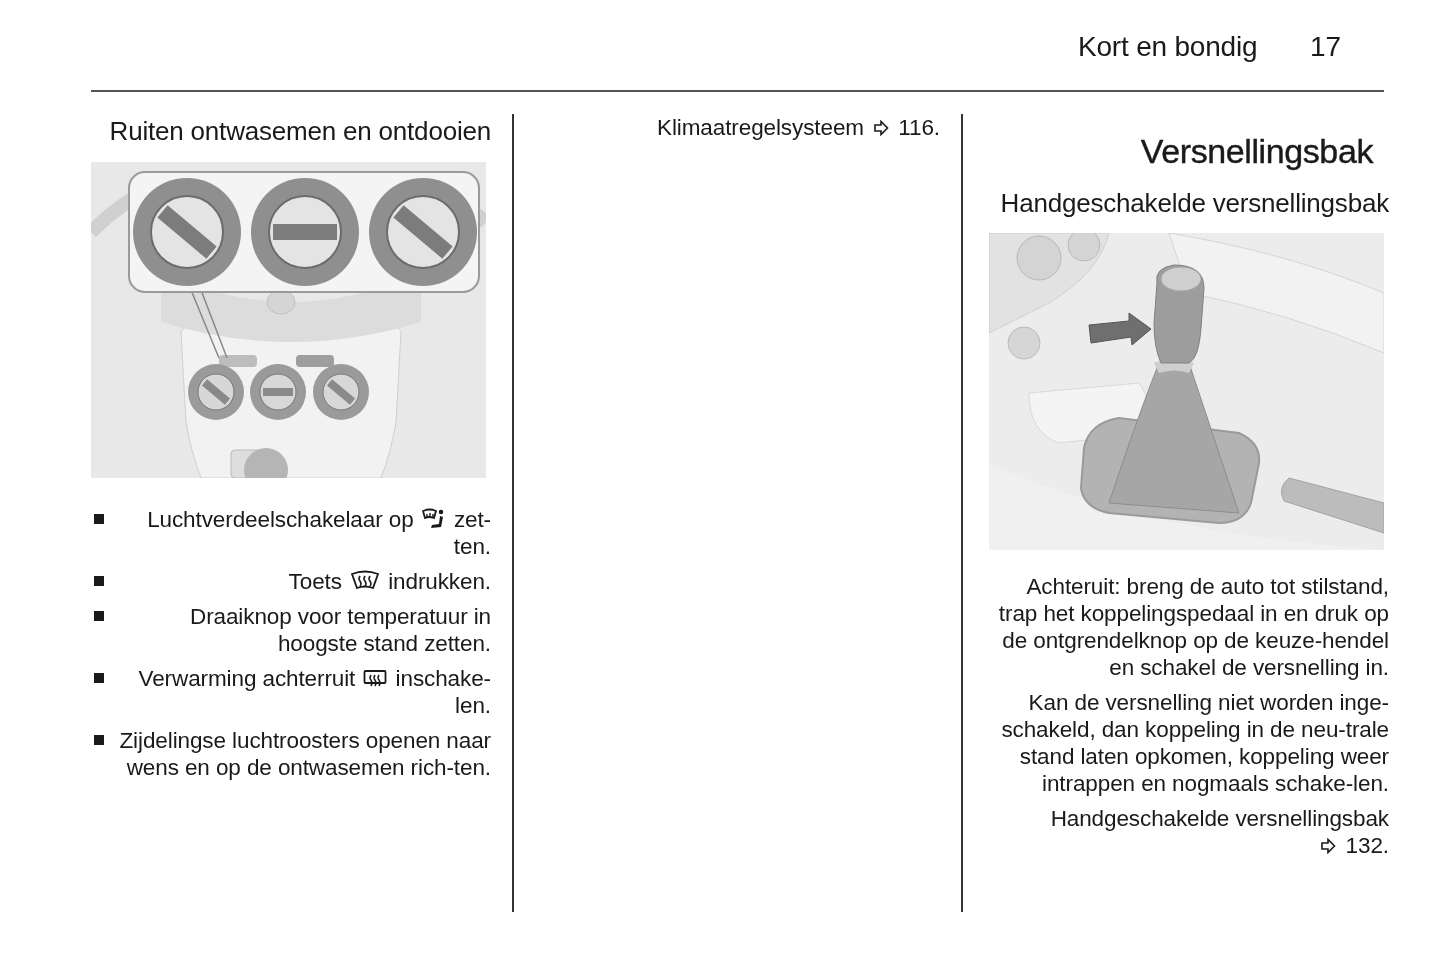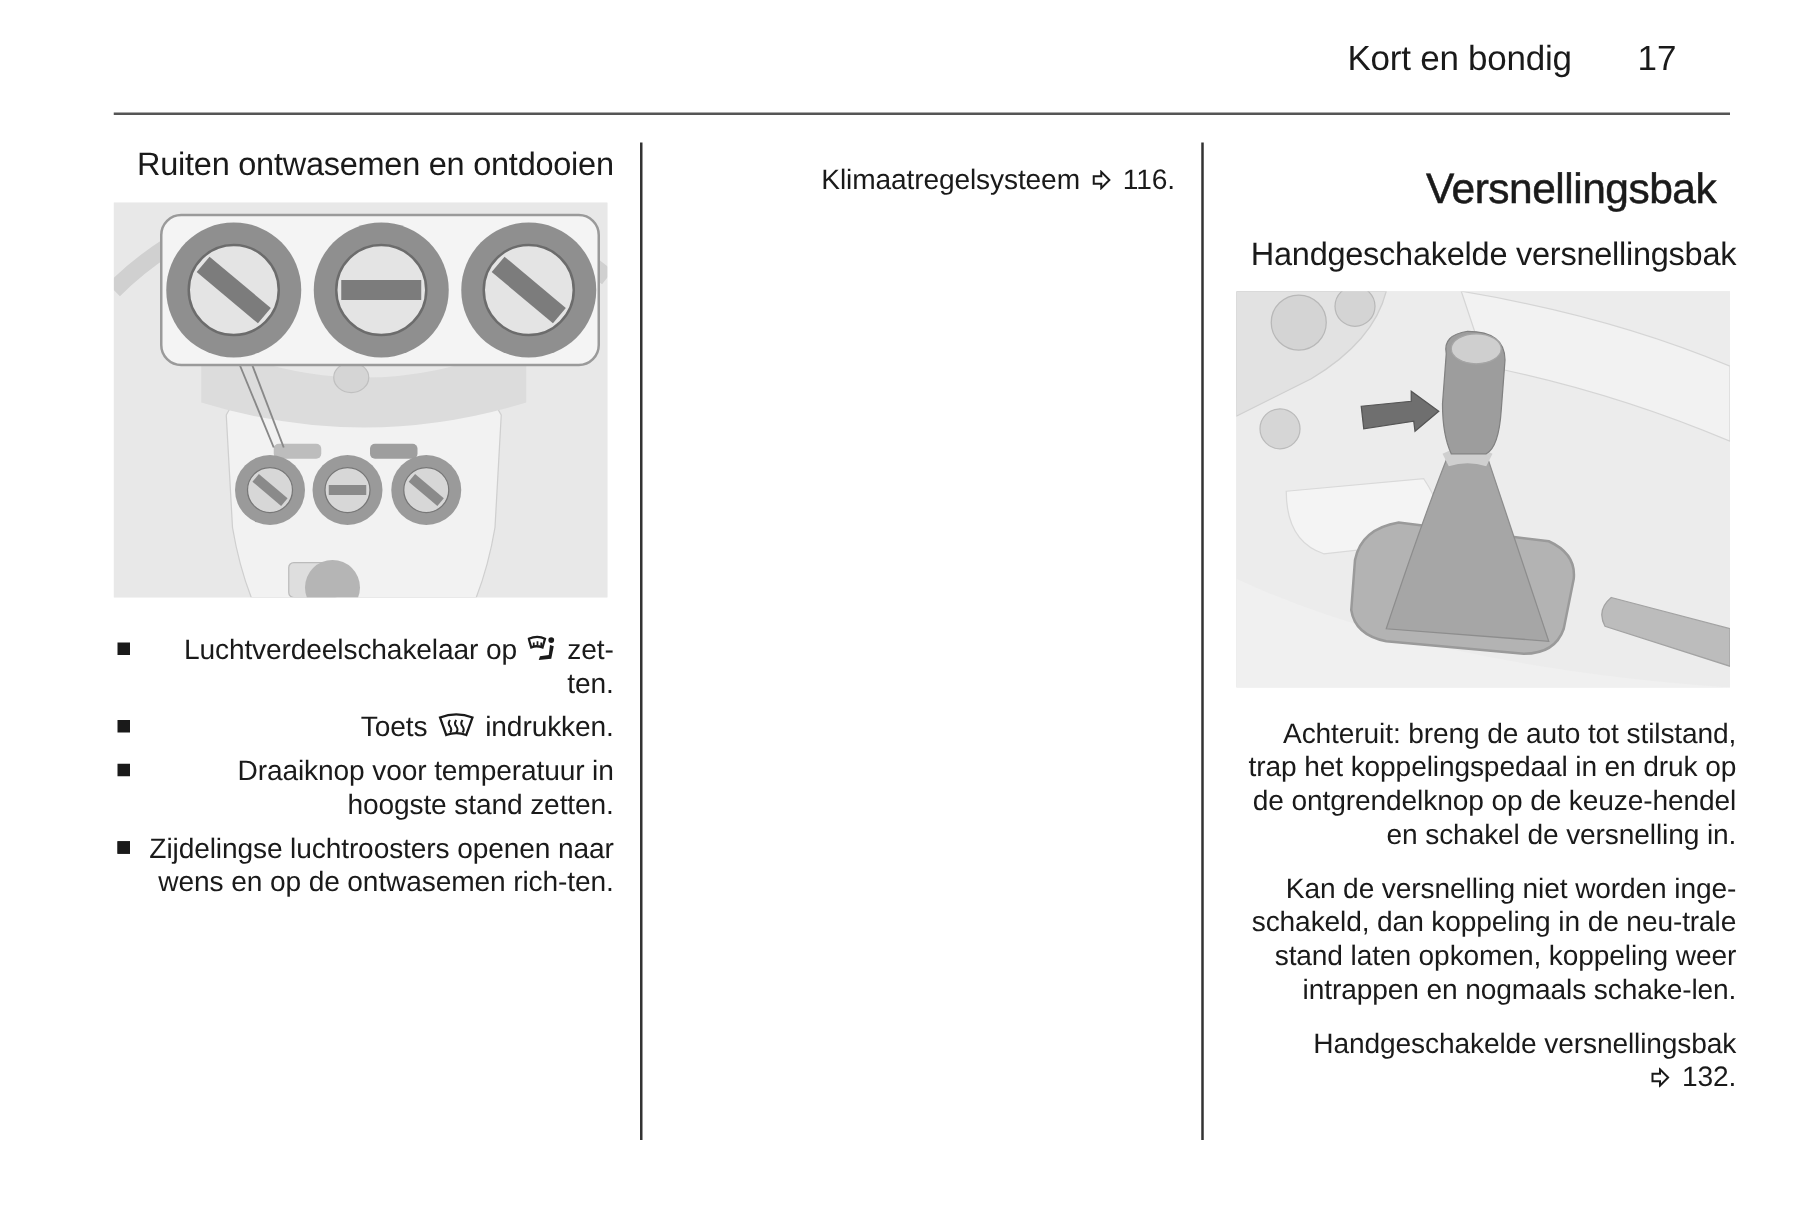--- a/index.html
+++ b/index.html
@@ -28,21 +28,21 @@
   .col { position: absolute; text-align: right; }
   .col1 { left: 91px; top: 116px; width: 400px; }
   .col2 { left: 540px; top: 114px; width: 400px; }
   .col3 { left: 989px; top: 114px; width: 400px; }
 
   .h2 { font-size: 26px; line-height: 31px; margin: 0; font-weight: normal; letter-spacing: -0.2px; }
   .h1 { font-size: 34px; line-height: 42px; margin: 16px; font-weight: normal; letter-spacing: -0.4px; -webkit-text-stroke: 0.4px #1a1a1a; }
   .h3 { font-size: 26px; line-height: 31px; margin: 0; font-weight: normal; letter-spacing: -0.2px; }
 
   .body-text { font-size: 22.5px; line-height: 27px; letter-spacing: -0.1px; }
-  .para { margin: 16px 0 8px 0; }
+  .para { margin: 0 0 8px 0; }
 
   .figure {
     position: relative; background: #e9e9e9; overflow: hidden;
   }
   .fig-left { width: 395px; height: 316px; margin-top: 15px; }
   .fig-right { width: 395px; height: 317px; margin-top: 14px; }
 
   ul.bullets { list-style: none; margin: 28px 0 0 0; padding: 0; }
   ul.bullets li { position: relative; padding-left: 23px; margin-bottom: 8px; }
   ul.bullets li .bullet {
@@ -138,20 +138,29 @@
         <path d="M10 6 q-2 3 0 5 q2 3 0 5 M15 6 q-2 3 0 5 q2 3 0 5 M20 6 q-2 3 0 5 q2 3 0 5" fill="none" stroke="#1a1a1a" stroke-width="1.6"></path>
       </svg>
       <span>indrukken.</span>
     </li>
     <li>
       <span class="bullet"></span>
       <span>Draaiknop voor temperatuur in hoogste stand zetten.</span>
     </li>
     <li>
       <span class="bullet"></span>
+    </li>
+    <li>
+      <span class="bullet"></span>
+      <span>Verwarming achterruit</span>
+      <svg class="inline-icon" width="24" height="20" viewBox="0 0 24 20">
+        <rect x="1.5" y="2" width="21" height="12" rx="1" fill="none" stroke="#1a1a1a" stroke-width="1.8"></rect>
+        <path d="M8 6 q-2 3 0 5 q2 3 0 6 M12 6 q-2 3 0 5 q2 3 0 6 M16 6 q-2 3 0 5 q2 3 0 6" fill="none" stroke="#1a1a1a" stroke-width="1.5"></path>
+      </svg>
+      <span>inschake-len.</span>
     </li>
     <li>
       <span class="bullet"></span>
       <span>Zijdelingse luchtroosters openen naar wens en op de ontwasemen rich-ten.</span>
     </li>
   </ul>
 </div>
 
 <div class="col col2 body-text">
   <p class="para">

